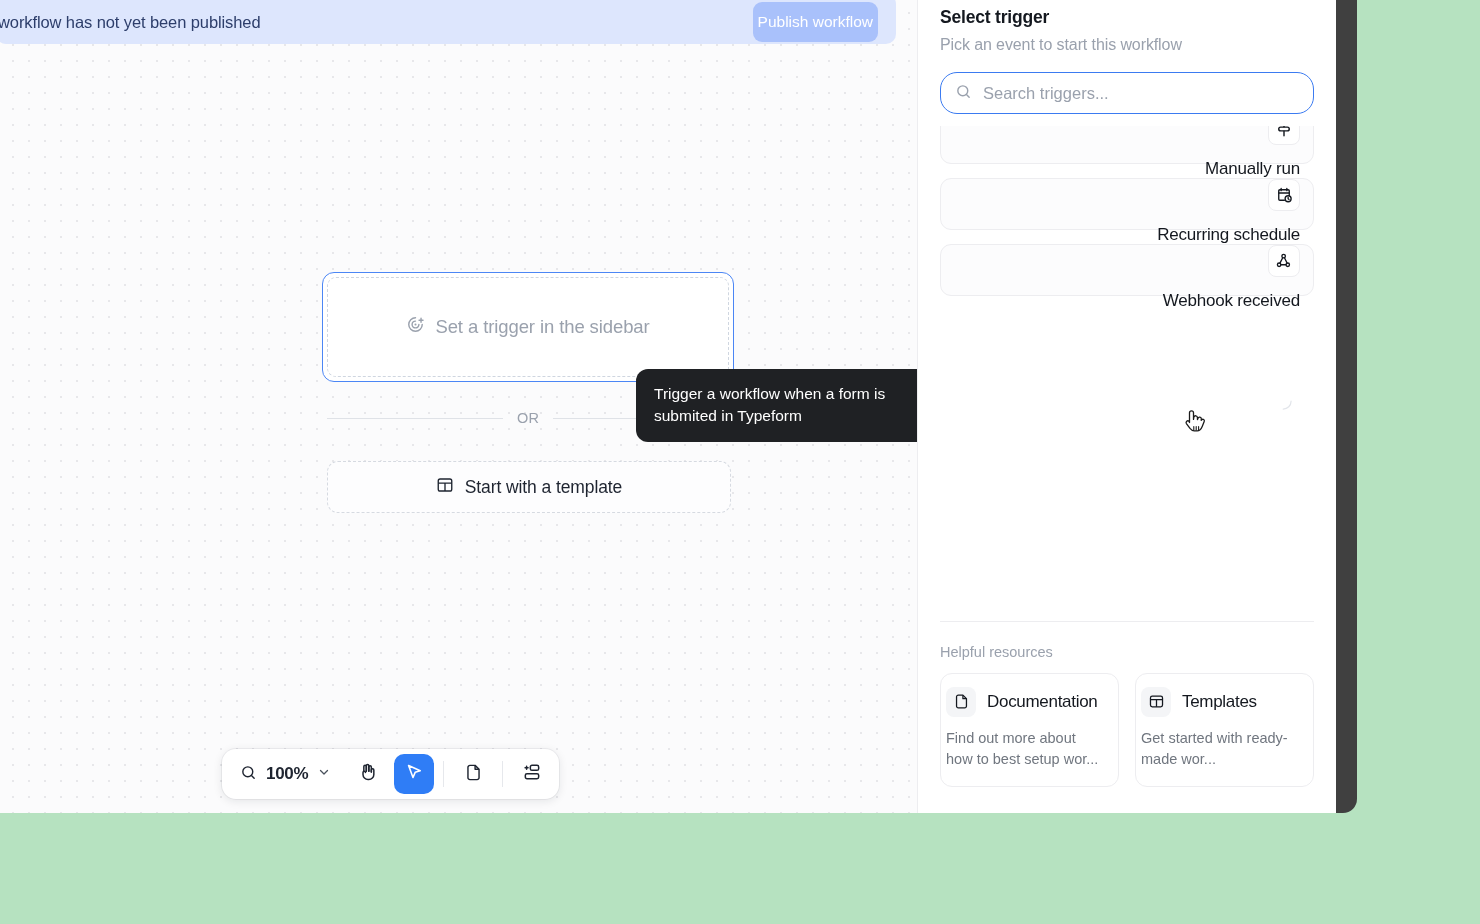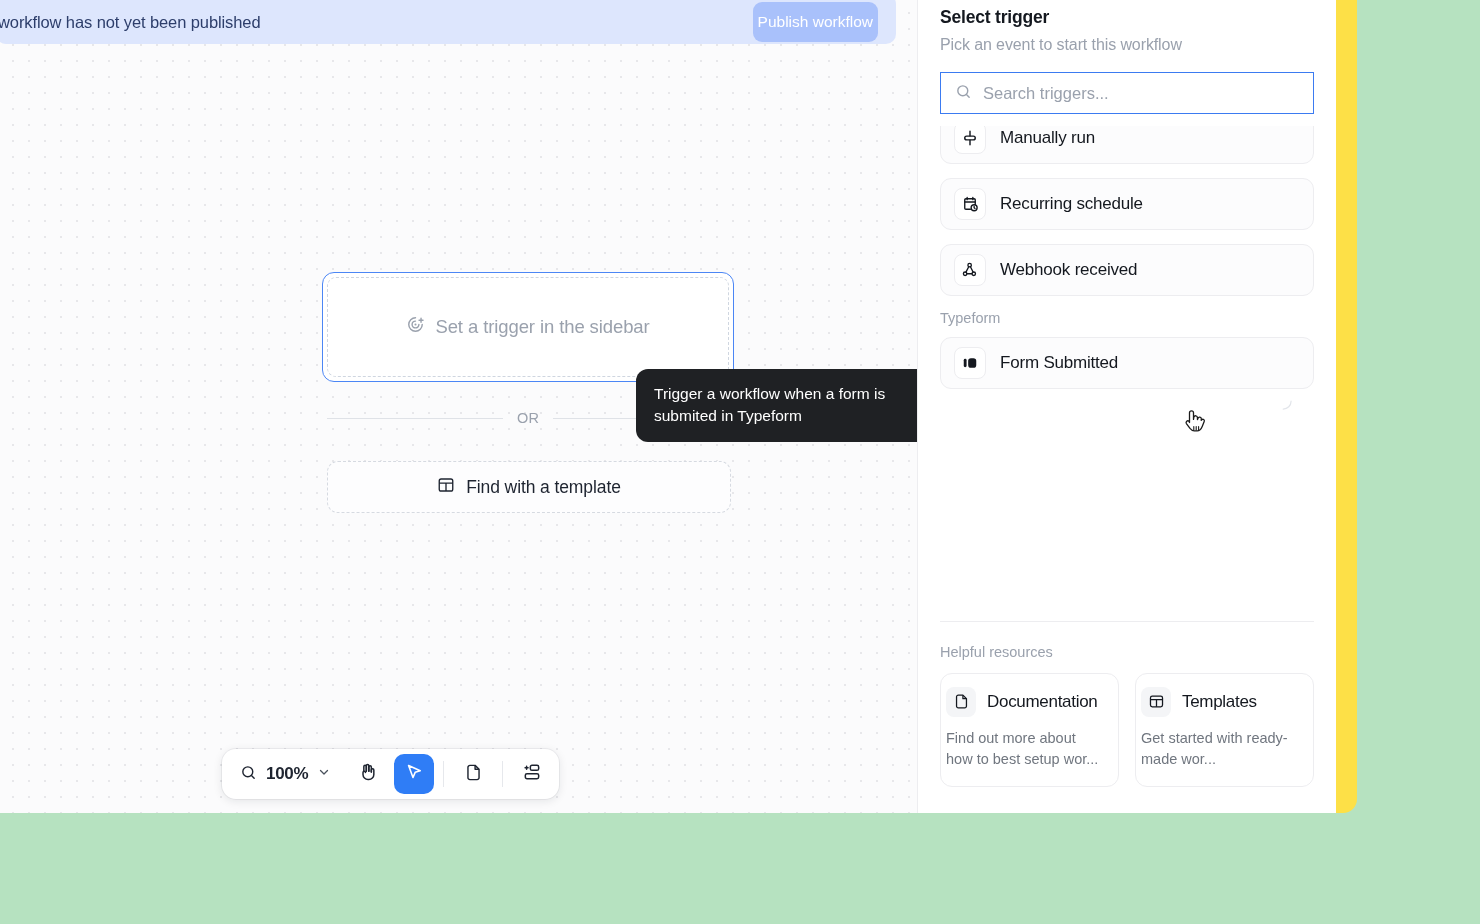--- a/index.html
+++ b/index.html
@@ -9,21 +9,21 @@
     background: #b6e2c0;
     font-family: "Liberation Sans", sans-serif;
     -webkit-font-smoothing: antialiased;
   }
 
   
   #app {
     position: absolute;
     left: 0; top: 0;
     width: 1357px; height: 813px;
-    background: #fde047;
+    background: #404040;
     border-radius: 0 0 14px 0;
     overflow: hidden;
     display: flex;
   }
 
   
   #canvas-area {
     position: relative;
     width: 917px; height: 813px;
     background-color: #fbfbfc;
@@ -188,21 +188,21 @@
     font-size: 17.5px; font-weight: bold; color: #14181f;
     margin-top: 7px; letter-spacing: -0.2px;
   }
   #sidebar .panel-sub {
     font-size: 16px; color: #9aa1ad; margin-top: 8px; letter-spacing: -0.1px;
   }
   #search-box {
     margin-top: 18px;
     height: 42px;
     border: 1.6px solid #3b7bf1;
-    border-radius: 0;
+    border-radius: 17px;
     display: flex; align-items: center; gap: 11px;
     padding: 0 14px;
   }
   #search-box input {
     border: none; outline: none; flex: 1;
     font-size: 16.5px; color: #1e2430;
     font-family: "Liberation Sans", sans-serif;
     background: transparent;
   }
   #search-box input::placeholder { color: #9aa1ad; }
@@ -211,24 +211,25 @@
     margin-top: 12px;
     flex: 1;
     overflow: hidden;
     position: relative;
   }
   .trigger-item {
     height: 52px;
     border: 1px solid #ededf0;
     border-radius: 11px;
     background: #fcfcfd;
-    display: flex; align-items: center; gap: 14px;
+    display: flex; align-items: flex-end; gap: 14px;
     padding: 0 13px;
     margin-bottom: 14px;
     cursor: pointer;
+    flex-direction: column;
   }
   .trigger-item .t-icon {
     width: 32px; height: 32px;
     border: 1px solid #ededf0;
     border-radius: 8px;
     background: #ffffff;
     display: flex; align-items: center; justify-content: center;
     flex: none;
   }
   .trigger-item .t-label { font-size: 17px; color: #14181f; letter-spacing: -0.2px; }
@@ -303,21 +304,21 @@
       <div class="rule"></div>
     </div>
 
     <div id="template-btn">
       <span>
         <svg width="18" height="18" viewBox="0 0 24 24" fill="none" stroke="#1e2430" stroke-width="1.8">
           <rect x="3" y="4" width="18" height="16" rx="2.5"></rect>
           <path d="M3 9.5h18M12 9.5V20"></path>
         </svg>
       </span>
-      <span>Find with a template</span>
+      <span>Start with a template</span>
     </div>
 
     <div id="tooltip">
       <span>Trigger a workflow when a form is submited in Typeform</span>
     </div>
 
     <div id="toolbar">
       <div class="tb-zoom">
         <span>
           <svg width="17" height="17" viewBox="0 0 24 24" fill="none" stroke="#1e2430" stroke-width="2" stroke-linecap="round">
@@ -421,31 +422,21 @@
           <svg width="18" height="18" viewBox="0 0 24 24" fill="none" stroke="#14181f" stroke-width="1.8" stroke-linecap="round">
             <circle cx="11.5" cy="5.5" r="2.3"></circle>
             <circle cx="5.5" cy="17" r="2.3"></circle>
             <circle cx="17" cy="17" r="2.3"></circle>
             <path d="M10.3 7.6L6.6 14.8M12.6 7.6l3.5 7.1M7.9 17h6.8"></path>
           </svg>
         </span>
         <span class="t-label">Webhook received</span>
       </div>
 
-      <div class="group-label">Typeform</div>
-
-      <div class="trigger-item">
-        <span class="t-icon">
-          <svg width="20" height="20" viewBox="0 0 24 24">
-            <rect x="4.5" y="7" width="3.4" height="10" rx="1.7" fill="#14181f"></rect>
-            <rect x="9.8" y="6.3" width="9.7" height="11.4" rx="3.4" fill="#14181f"></rect>
-          </svg>
-        </span>
-        <span class="t-label">Form Submitted</span>
-      </div>
+
 
       <div id="resize-handle">
         <svg width="13" height="13" viewBox="0 0 14 14" fill="none" stroke="#e2e5ea" stroke-width="1.3" stroke-linecap="round">
           <path d="M13 4.5A8.5 8.5 0 0 1 4.5 13"></path>
         </svg>
       </div>
     </div>
 
     <div id="resources">
       <div class="res-title">Helpful resources</div>

